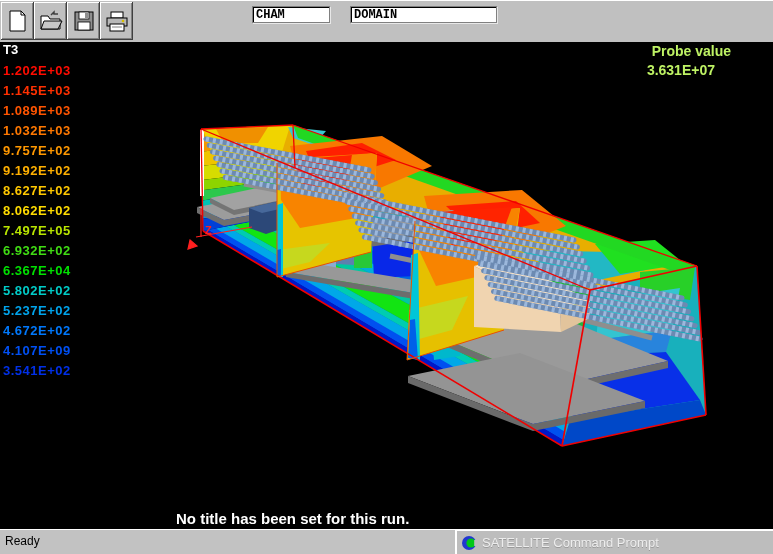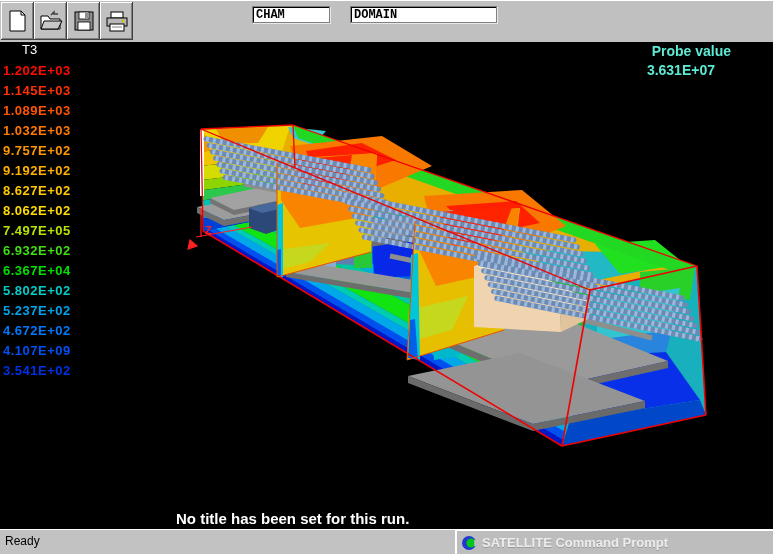--- a/index.html
+++ b/index.html
@@ -12,36 +12,36 @@
     box-shadow:inset -1px -1px 0 #404040, inset 1px 1px 0 #ffffff, inset -2px -2px 0 #808080;
     display:flex;align-items:center;justify-content:center;}
   .tb-btn svg{display:block;}
   .field{position:absolute;top:5px;height:17px;background:#fff;color:#000;
     font-family:"Liberation Mono",monospace;font-size:12px;font-weight:bold;
     border:1px solid #808080;box-shadow:inset 1px 1px 0 #000, 1px 1px 0 #e8e8e8;
     padding:0 0 0 3px;box-sizing:border-box;line-height:15px;}
   
   #viewport{position:absolute;left:0;top:42px;width:773px;height:487px;background:#000;}
   #legend{position:absolute;left:3px;top:0px;}
-  #legend-title{color:#fff;font-size:13px;font-weight:normal;height:19px;margin-left:19px;}
+  #legend-title{color:#fff;font-size:13px;font-weight:bold;height:19px;}
   .lg{font-size:13px;font-weight:bold;height:20px;line-height:20px;letter-spacing:0.5px;}
-  #probe{position:absolute;right:42px;top:0px;text-align:right;color:#5eead4;
+  #probe{position:absolute;right:42px;top:0px;text-align:right;color:#bef264;
     font-size:14px;font-weight:bold;line-height:19px;}
   #probe .val{padding-right:16px;}
   #run-title{position:absolute;left:176px;top:468px;color:#fff;font-size:15px;font-weight:bold;}
   #scene{position:absolute;left:0;top:0;}
   
   #statusbar{position:absolute;left:0;top:529px;width:773px;height:25px;background:#0f172a;}
   #status-left{position:absolute;left:0;top:0;width:455px;height:25px;background:#c2c2c2;
     border-top:1px solid #fff;box-sizing:border-box;color:#000;font-size:12px;
     line-height:22px;padding-left:5px;}
   #task-panel{position:absolute;left:455px;top:0;width:318px;height:25px;background:#bdbdbd;
     border-top:2px solid #fff;border-left:2px solid #fff;box-sizing:border-box;
     display:flex;align-items:center;}
-  #task-panel .lbl{color:#ededed;font-size:13px;font-weight:bold;margin-left:5px;
+  #task-panel .lbl{color:#ededed;font-size:13px;font-weight:normal;margin-left:5px;
     text-shadow:0 1px 0 #9a9a9a;}
   #task-icon{width:16px;height:16px;margin-left:4px;position:relative;}
 </style>
 </head>
 <body>
 
 <div id="screen">
 
   <div id="toolbar">
     <div class="tb-btn" style="left:1px">

